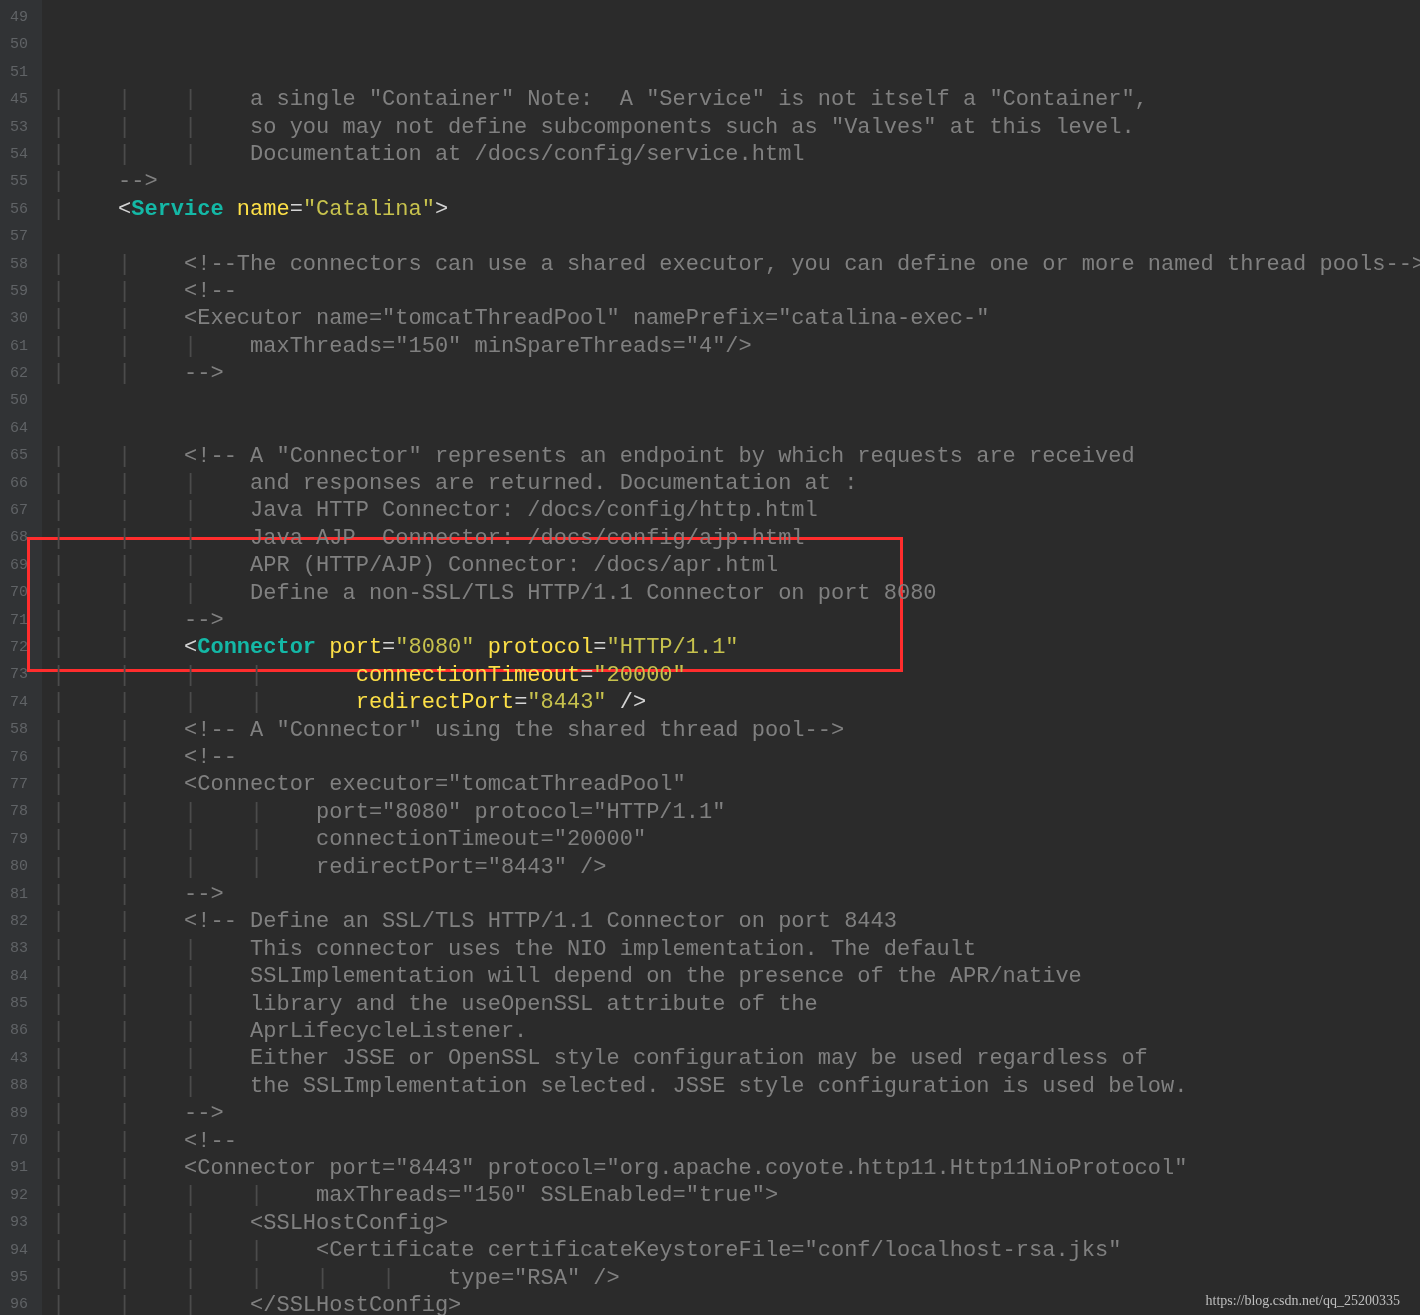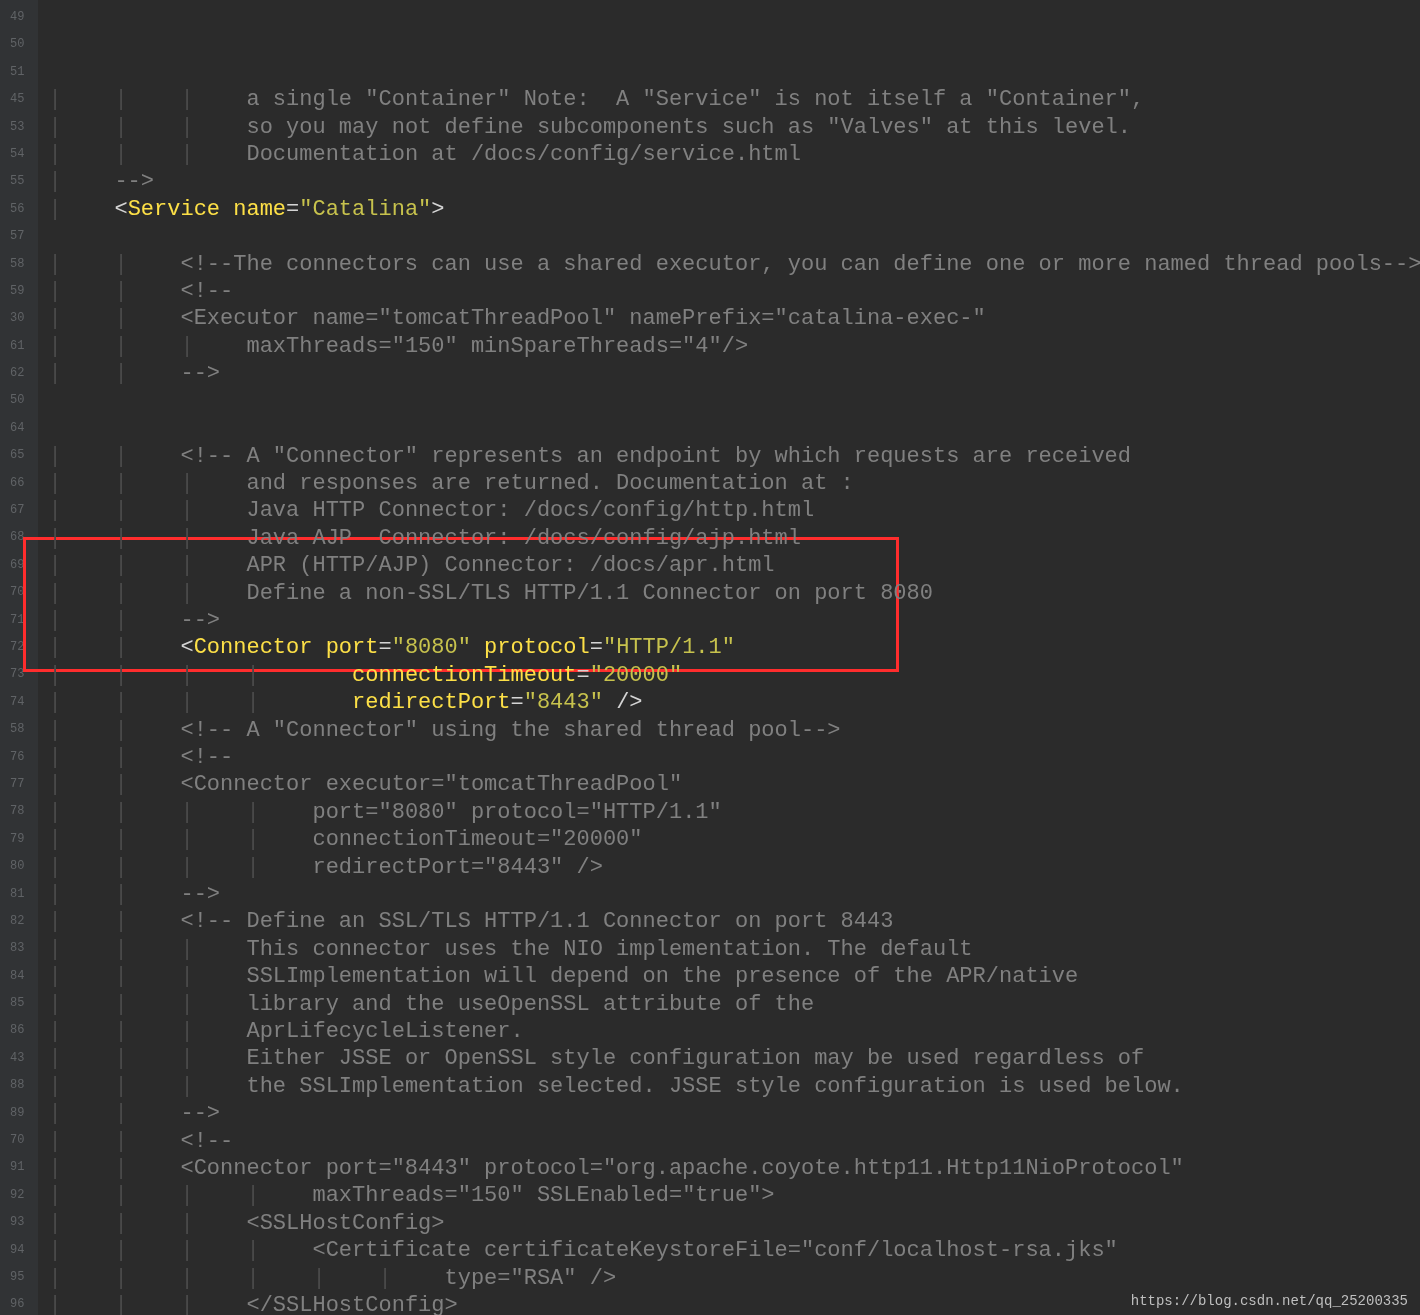--- a/index.html
+++ b/index.html
@@ -1,28 +1,28 @@
 <!DOCTYPE html>
 <html><head>
 <meta charset="utf-8">
 <style>
   html,body{margin:0;padding:0;background:#2b2b2b;color:#a9b7c6;font-family:Consolas,"Courier New",monospace;font-size:18px;overflow:hidden}
   .editor{display:flex;height:100vh;width:100vw;position:relative}
-  .gutter{background:#313335;color:#606366;text-align:right;padding:4px 14px 4px 10px;user-select:none;font-size:12px;line-height:27.4px;flex:0 0 auto}
+  .gutter{background:#313335;color:#606366;text-align:right;padding:4px 14px 4px 10px;user-select:none;font-size:15px;line-height:27.4px;flex:0 0 auto}
   .code{position:relative;flex:1;padding:4px 0 4px 0;line-height:27.4px;white-space:pre;font-size:22px}
   .line{position:relative;padding-left:10px}
   .guide{color:#4b4b4b}
   .c-comment{color:#808080}
   .c-punc{color:#d4d4d4}
-  .c-tag{color:#fde047;font-weight:400}
+  .c-tag{color:#14b8a6;font-weight:700}
   .c-attr{color:#fde047}
   .c-str{color:#c7c24d}
   .c-eq{color:#d4d4d4}
   .hl-box{position:absolute;border:3px solid #ff2d2d;pointer-events:none}
-  .watermark{position:fixed;right:12px;bottom:6px;color:#bfbfbf;font-family:Liberation Mono, monospace;font-size:14px}
+  .watermark{position:fixed;right:20px;bottom:6px;color:#bfbfbf;font-family:Liberation Serif, serif;font-size:14px}
   .gline{height:27.4px}
 </style>
 </head>
 <body>
 
 <div class="editor">
   <div class="gutter" id="gutter">
       <div class="gline">49</div>
       <div class="gline">50</div>
       <div class="gline">51</div>

